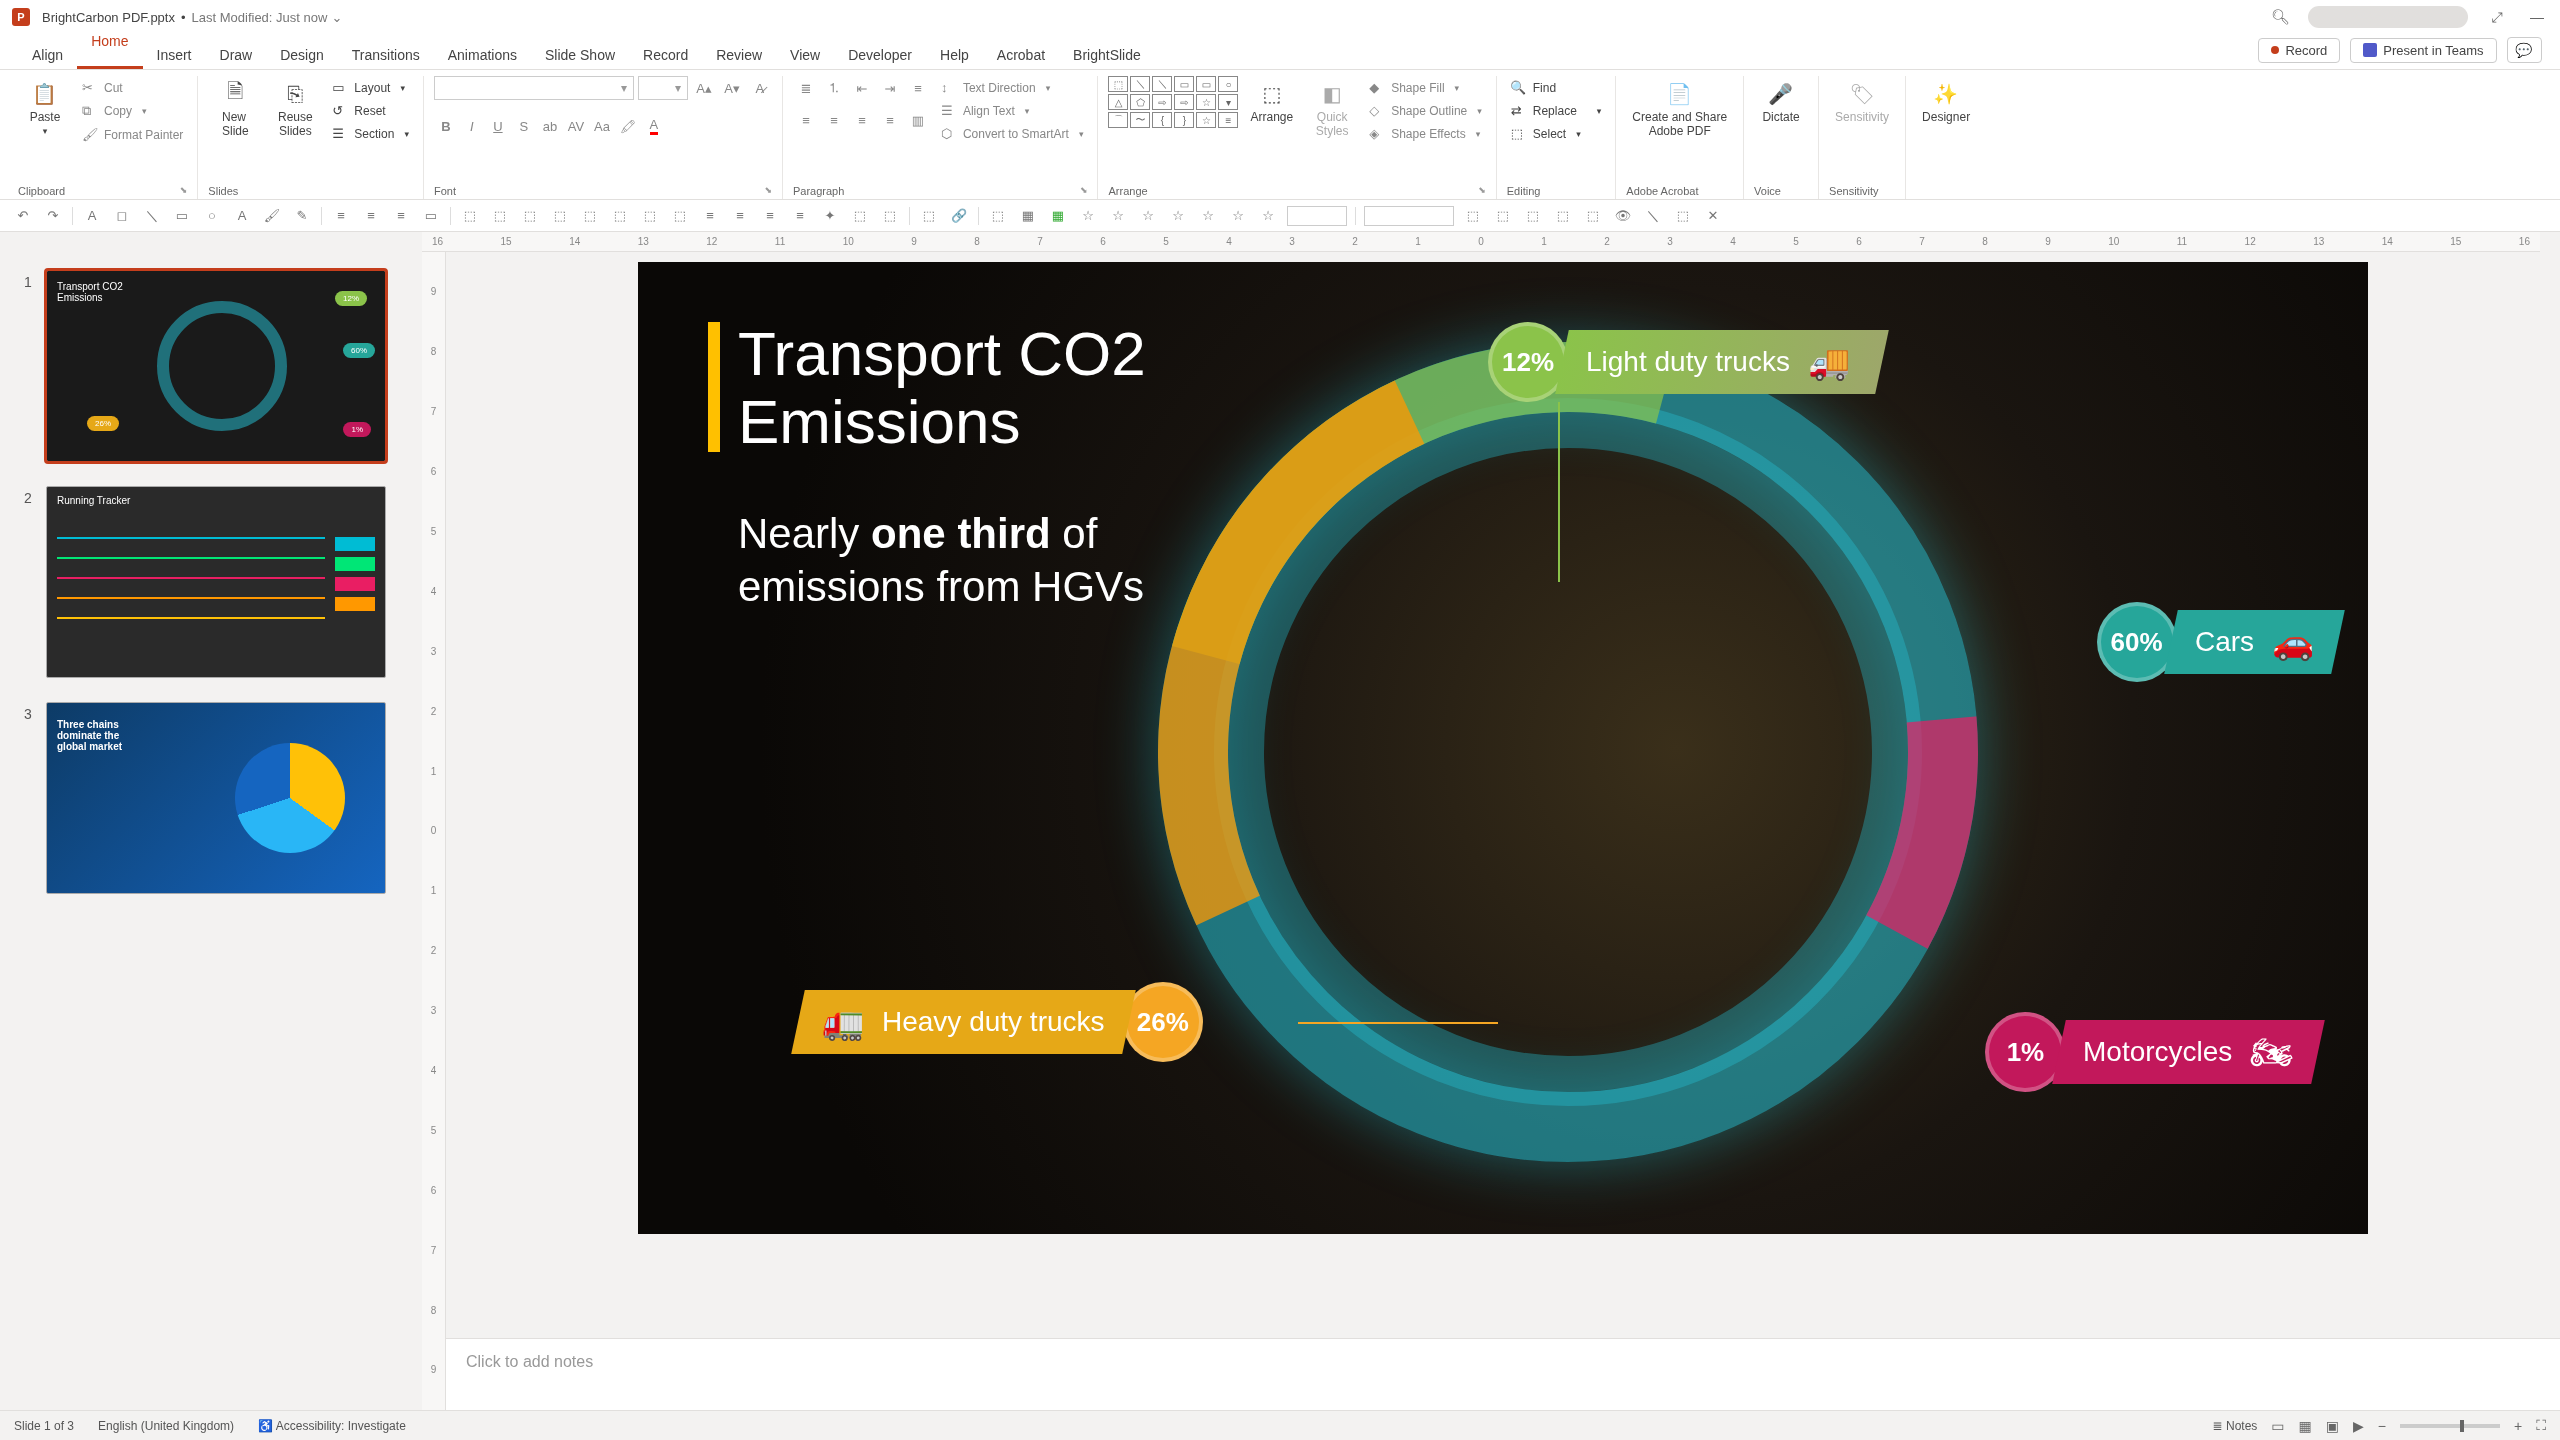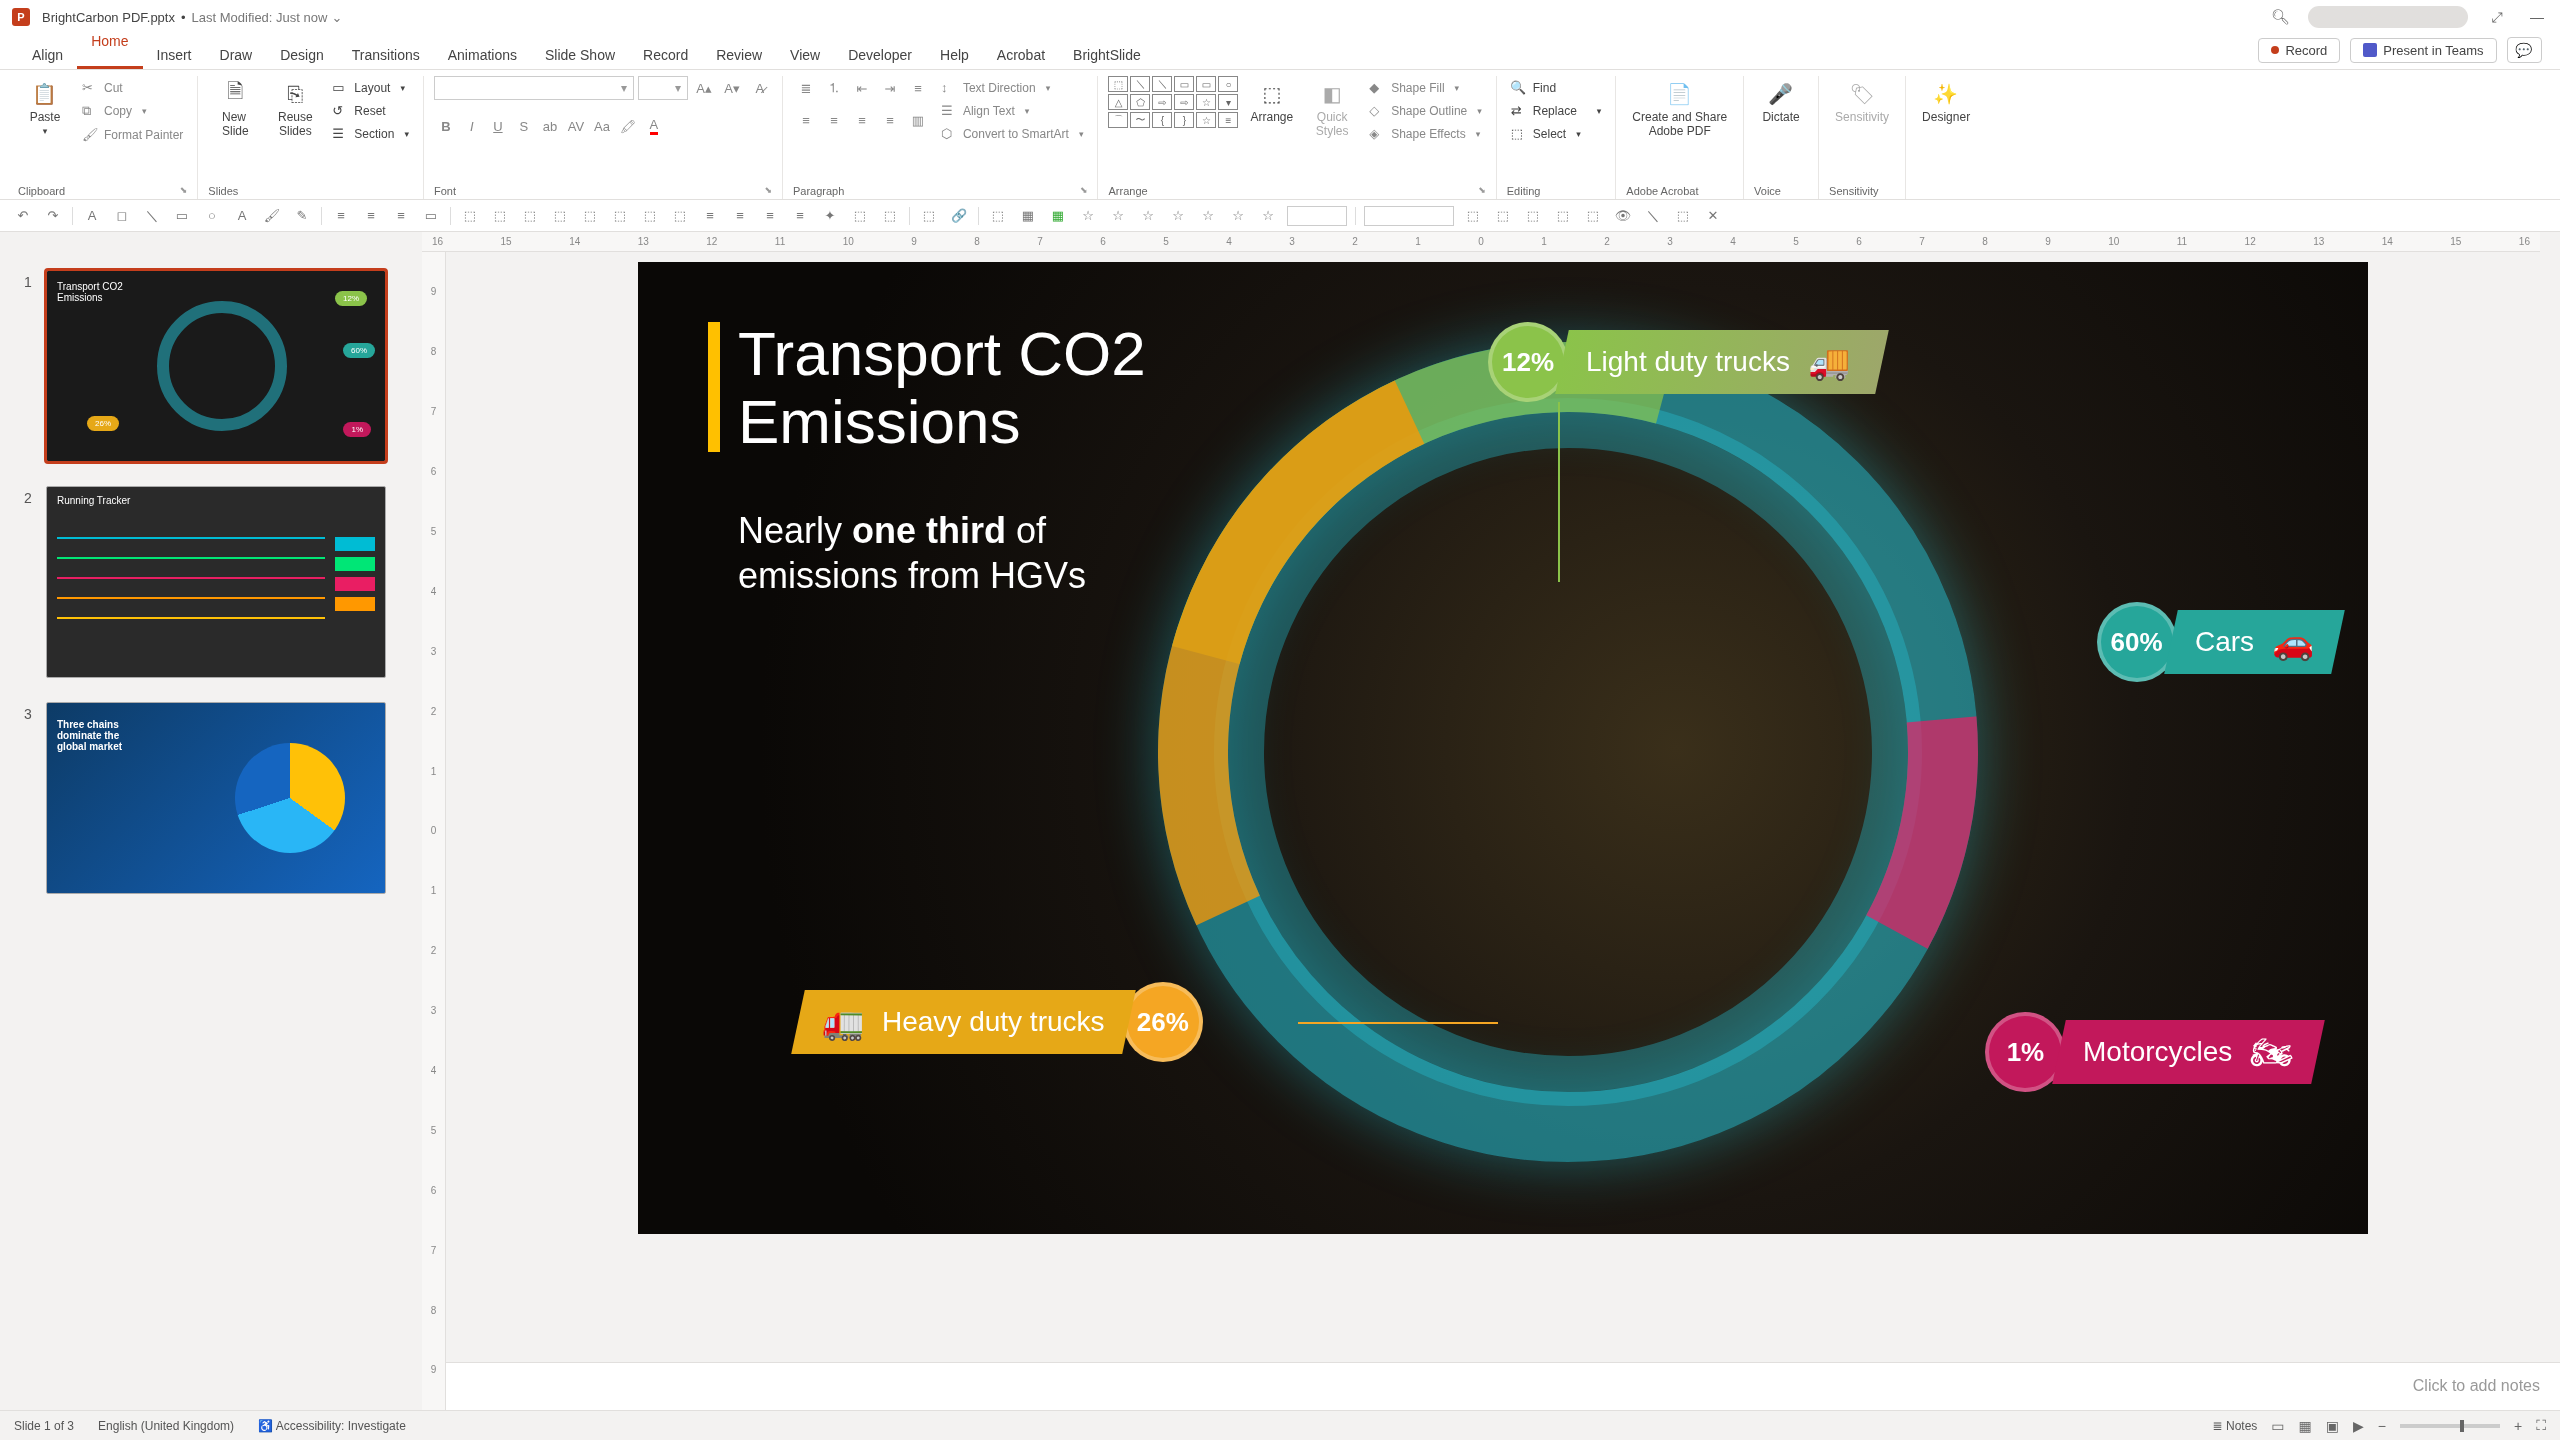--- a/index.html
+++ b/index.html
@@ -73,21 +73,21 @@
 
 .canvas-area{flex:1;background:#f3f2f1;display:flex;position:relative;}
 .ruler-v{width:24px;background:#f8f7f6;border-right:1px solid #e1dfdd;display:flex;flex-direction:column;align-items:center;justify-content:space-around;font-size:10px;color:#888;padding:10px 0;}
 .slide-wrap{flex:1;display:flex;flex-direction:column;}
 .slide-stage{flex:1;display:flex;align-items:flex-start;justify-content:center;padding:10px 20px;}
 .slide{width:1730px;height:972px;background:radial-gradient(circle at 60% 50%,#3a2f1a 0%,#1a1510 40%,#0a0806 80%);position:relative;overflow:hidden;}
 
 
 .accent-bar{position:absolute;left:70px;top:60px;width:12px;height:130px;background:#ffc000;}
 .slide-title{position:absolute;left:100px;top:58px;color:#fff;font-size:62px;font-weight:300;line-height:1.1;}
-.slide-sub{position:absolute;left:100px;top:246px;color:#fff;font-size:36px;font-weight:300;line-height:1.25;}
+.slide-sub{position:absolute;left:100px;top:246px;color:#fff;font-size:42px;font-weight:300;line-height:1.25;}
 .slide-sub b{font-weight:600;}
 
 .ring{position:absolute;left:520px;top:80px;width:820px;height:820px;border-radius:50%;border:70px solid rgba(38,198,218,0.55);box-shadow:0 0 60px rgba(38,198,218,0.4),inset 0 0 60px rgba(38,198,218,0.3);}
 .ring2{position:absolute;left:576px;top:136px;width:708px;height:708px;border-radius:50%;border:50px solid rgba(38,198,218,0.35);}
 .arc-green{position:absolute;left:520px;top:80px;width:820px;height:820px;border-radius:50%;border:70px solid transparent;border-top-color:rgba(139,195,74,0.7);transform:rotate(-30deg);}
 .arc-orange{position:absolute;left:520px;top:80px;width:820px;height:820px;border-radius:50%;border:70px solid transparent;border-left-color:rgba(255,152,0,0.75);transform:rotate(20deg);}
 .arc-pink{position:absolute;left:520px;top:80px;width:820px;height:820px;border-radius:50%;border:70px solid transparent;border-bottom-color:rgba(233,30,99,0.7);transform:rotate(-50deg);clip-path:polygon(50% 50%,100% 80%,100% 100%,60% 100%);}
 
 .callout{position:absolute;display:flex;align-items:center;}
 .callout .bubble{width:80px;height:80px;border-radius:50%;display:flex;align-items:center;justify-content:center;color:#fff;font-weight:700;font-size:26px;border:4px solid rgba(255,255,255,0.25);}
@@ -108,21 +108,21 @@
 .co-orange .bubble{background:#f5a623;}
 
 .co-pink{right:50px;top:750px;}
 .co-pink .bubble{background:#c2185b;}
 .co-pink .label{background:#c2185b;margin-left:-6px;}
 
 .line-green{position:absolute;left:920px;top:140px;width:2px;height:180px;background:#8bc34a;}
 .line-orange{position:absolute;left:660px;top:760px;width:200px;height:2px;background:#f5a623;}
 
 
-.notes{height:48px;background:#fff;border-top:1px solid #e1dfdd;padding:14px 20px;font-size:16px;color:#999;text-align:right;}
+.notes{height:72px;background:#fff;border-top:1px solid #e1dfdd;padding:14px 20px;font-size:16px;color:#999;}
 
 
 .status{height:30px;background:#f3f2f1;border-top:1px solid #e1dfdd;display:flex;align-items:center;padding:0 14px;font-size:12px;color:#555;gap:24px;}
 .status .right{margin-left:auto;display:flex;align-items:center;gap:14px;}
 .status .view-btn{font-size:14px;color:#666;}
 .status .zoom-track{width:100px;height:4px;background:#ccc;position:relative;}
 .status .zoom-thumb{position:absolute;left:60%;top:-4px;width:4px;height:12px;background:#666;}
 </style>
 </head>
 <body>

